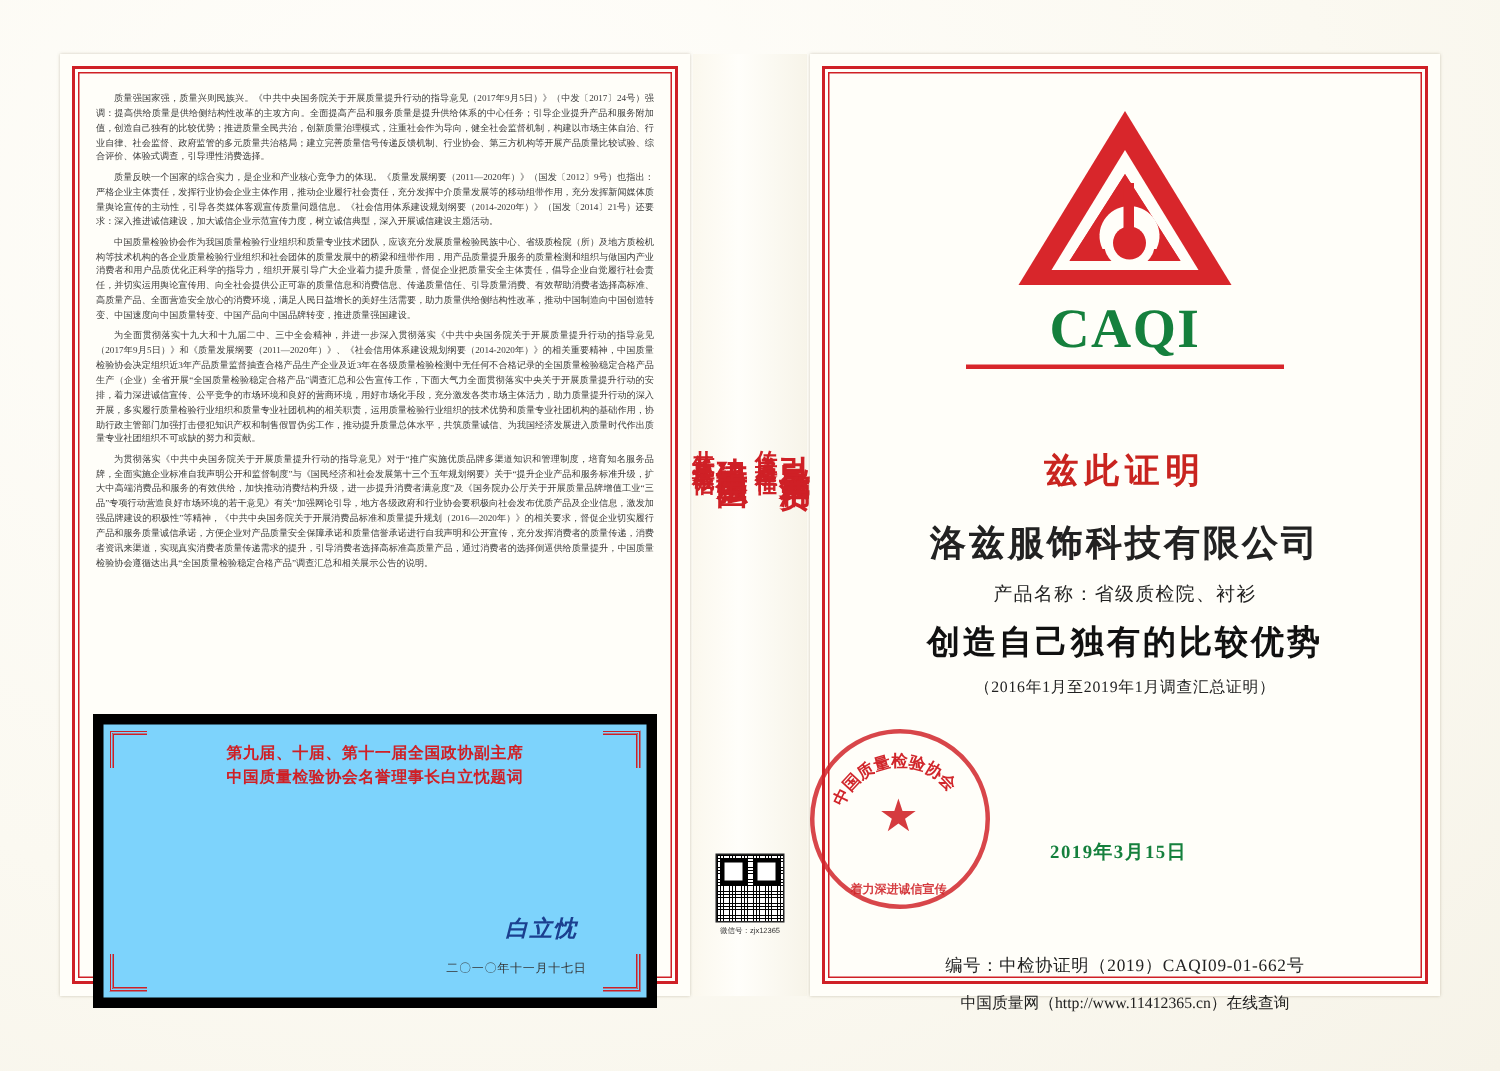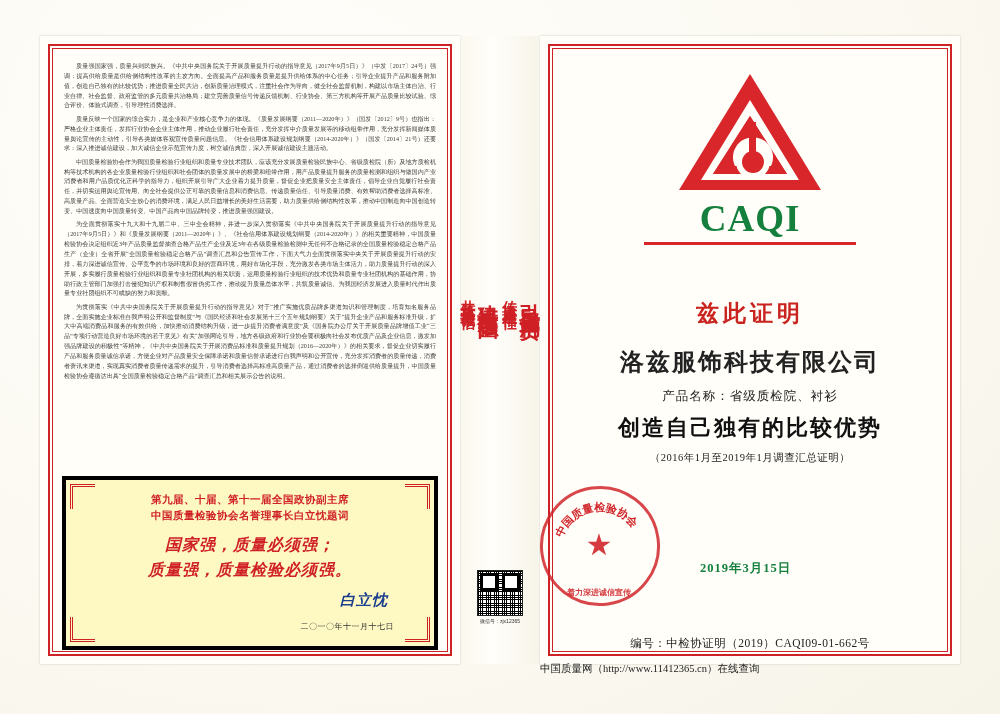--- a/index.html
+++ b/index.html
@@ -131,24 +131,24 @@
     color: #3a3a3a;
     text-align: justify;
     overflow: hidden;
   }
   .doc-text p { margin: 0 0 3.5px 0; text-indent: 12px; }
 
   .cal-block {
     position: absolute;
     left: 22px; right: 22px;
     top: 440px;
-    height: 174px;
-    border: 4px solid #000000;
+    height: 196px;
+    border: 7px solid #000000;
     box-sizing: border-box;
-    background: #fef9c3;
+    background: #7dd3fc;
   }
   .corner {
     position: absolute;
     width: 22px; height: 22px;
     border: 3px double #cf2026;
   }
   .corner.tl { left: 4px;  top: 4px;  border-right: none; border-bottom: none; }
   .corner.tr { right: 4px; top: 4px;  border-left: none;  border-bottom: none; }
   .corner.bl { left: 4px;  bottom: 4px; border-right: none; border-top: none; }
   .corner.br { right: 4px; bottom: 4px; border-left: none;  border-top: none; }
@@ -317,20 +317,21 @@
     left: 0; right: 0; top: 600px;
     text-align: center;
     font-family: "Liberation Serif", serif;
     font-size: 11.5px;
     color: #222;
     letter-spacing: .5px;
   }
   .cert-site {
     position: absolute;
     left: 0; right: 0; top: 626px;
+    text-align: center;
     font-family: "Liberation Serif", serif;
     font-size: 10.5px;
     color: #222;
   }
 
   
   .rl { position: absolute; left: 0; top: 0; right: 0; bottom: 0; }
 </style>
 </head>
 <body>
@@ -354,24 +355,20 @@
       <div class="corner tl"></div>
       <div class="corner tr"></div>
       <div class="corner bl"></div>
       <div class="corner br"></div>
 
       <div class="cal-head">
         <div>第九届、十届、第十一届全国政协副主席</div>
         <div>中国质量检验协会名誉理事长白立忱题词</div>
       </div>
 
-      <div class="cal-verse">
-        <div>国家强，质量必须强；</div>
-        <div>质量强，质量检验必须强。</div>
-      </div>
 
       <div class="cal-sign">白立忱</div>
       <div class="cal-date">二〇一〇年十一月十七日</div>
     </div>
   </div>
 
   <div class="center-band">
     <div class="band-cols">
       <div class="v-text v-big">引导质量消费</div>
       <div class="v-text v-small">传递质量信任</div>

